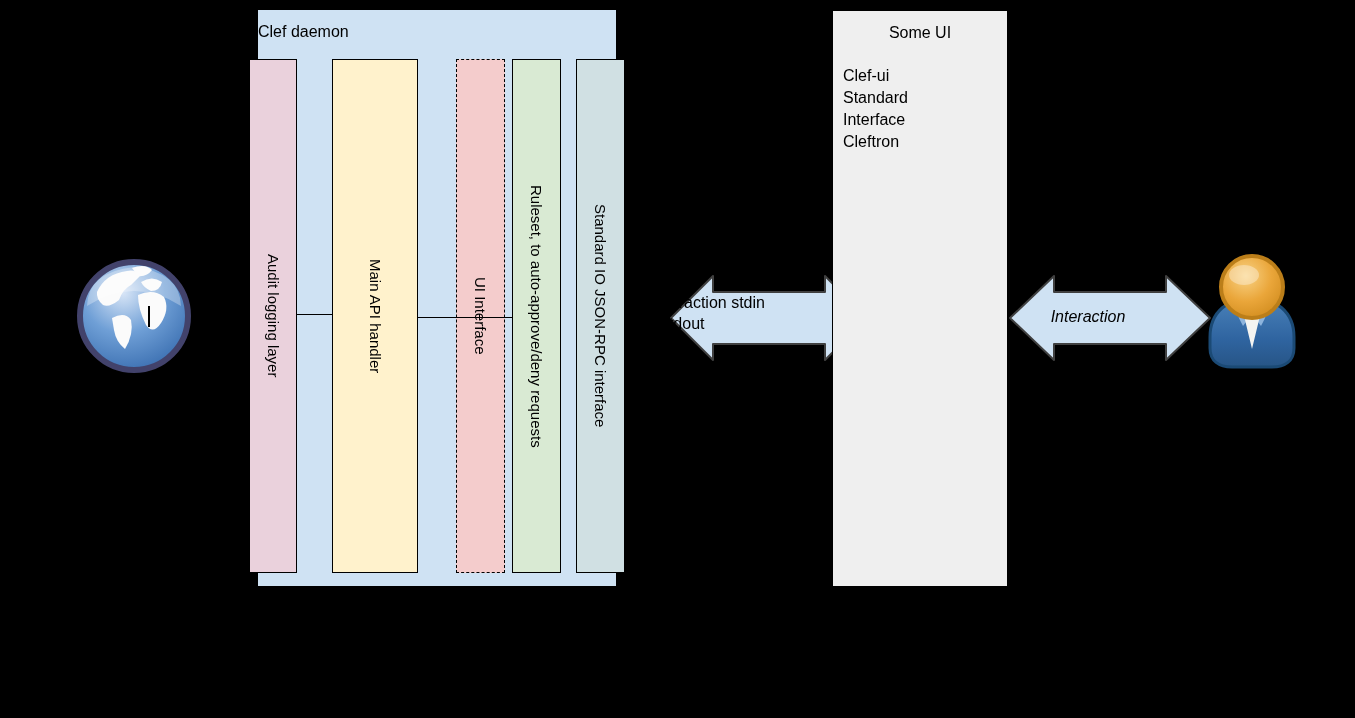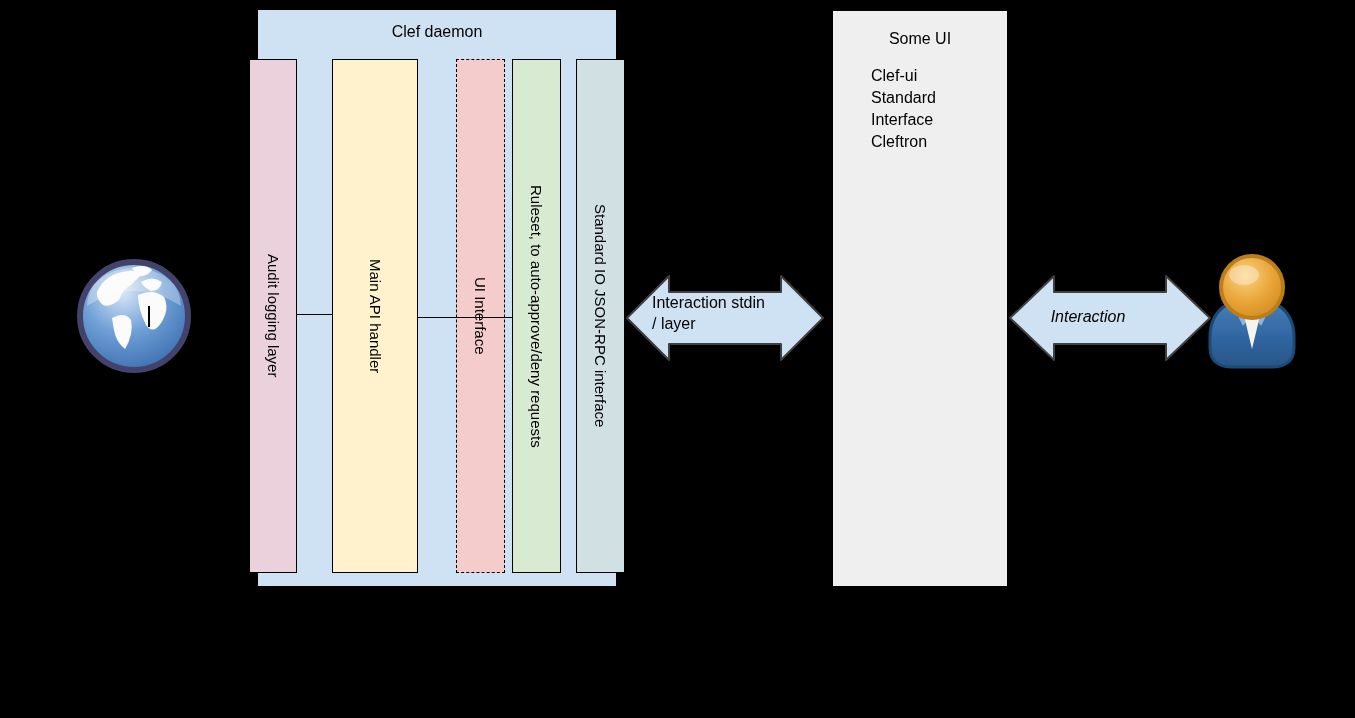--- a/index.html
+++ b/index.html
@@ -15,21 +15,21 @@
 
   
   .clef-box {
     position: absolute;
     left: 257px; top: 9px; width: 358px; height: 576px;
     background: #cfe2f3;
     border: 1px solid #000;
   }
   .clef-title {
     position: absolute; left: 0; top: 13px; width: 100%;
-    text-align: center; font-size: 16px;
+    font-size: 16px;
   }
   .layer-bar {
     position: absolute; top: 49px; height: 512px;
     border: 1px solid #000;
     display: flex; align-items: center; justify-content: center;
     z-index: 2;
   }
   .layer-bar.dashed { border-style: dashed; }
   .layer-label {
     writing-mode: vertical-rl;
@@ -61,26 +61,26 @@
   .arrow2-label { left: 28px; top: 34px; width: 104px; text-align: center; }
 
   
   .someui-box {
     position: absolute;
     left: 832px; top: 10px; width: 174px; height: 575px;
     background: #efefef;
     border: 1px solid #000;
   }
   .someui-title {
-    position: absolute; left: 0; top: 19px; width: 100%;
+    position: absolute; left: 0; top: 13px; width: 100%;
     text-align: center; font-size: 16px;
   }
   .someui-list {
     position: absolute; left: 10px; top: 54px;
-    font-size: 16px; line-height: 22px; margin-left: 28px;
+    font-size: 16px; line-height: 22px;
   }
 
   .stray-line {
     position: absolute; left: 148px; top: 306px;
     width: 2px; height: 21px; background: #000; z-index: 3;
   }
 </style>
 </head>
 <body>
 
@@ -126,27 +126,27 @@
     </div>
 
     <div class="layer-bar bar-4" style="background-color: rgb(208, 224, 227);">
       <span class="layer-label">Standard IO JSON-RPC interface</span>
     </div>
 
     <div class="connector conn-1"></div>
     <div class="connector conn-2"></div>
   </div>
 
-  <div class="arrow-wrap" style="left:625px; top:273px; width:200px; height:90px;">
+  <div class="arrow-wrap" style="left:625px; top:273px; width:200px; height:90px;padding-left:44px;">
     <svg width="200" height="90" viewBox="0 0 200 90">
       <polygon points="2,45 44,3 44,19 156,19 156,3 198,45 156,87 156,71 44,71 44,87" fill="#cfe2f3" stroke="#404040" stroke-width="2" stroke-linejoin="round"></polygon>
     </svg>
     <div class="arrow-label arrow1-label">
       <div>Interaction stdin</div>
-      <div>/ layer</div>
+      <div>/ stdout</div>
     </div>
   </div>
 
   <div class="someui-box" style="background-color: rgb(239, 239, 239);">
     <div class="someui-title">Some UI</div>
     <div class="someui-list">
       <div>Clef-ui</div>
       <div>Standard</div>
       <div>Interface</div>
       <div>Cleftron</div>

